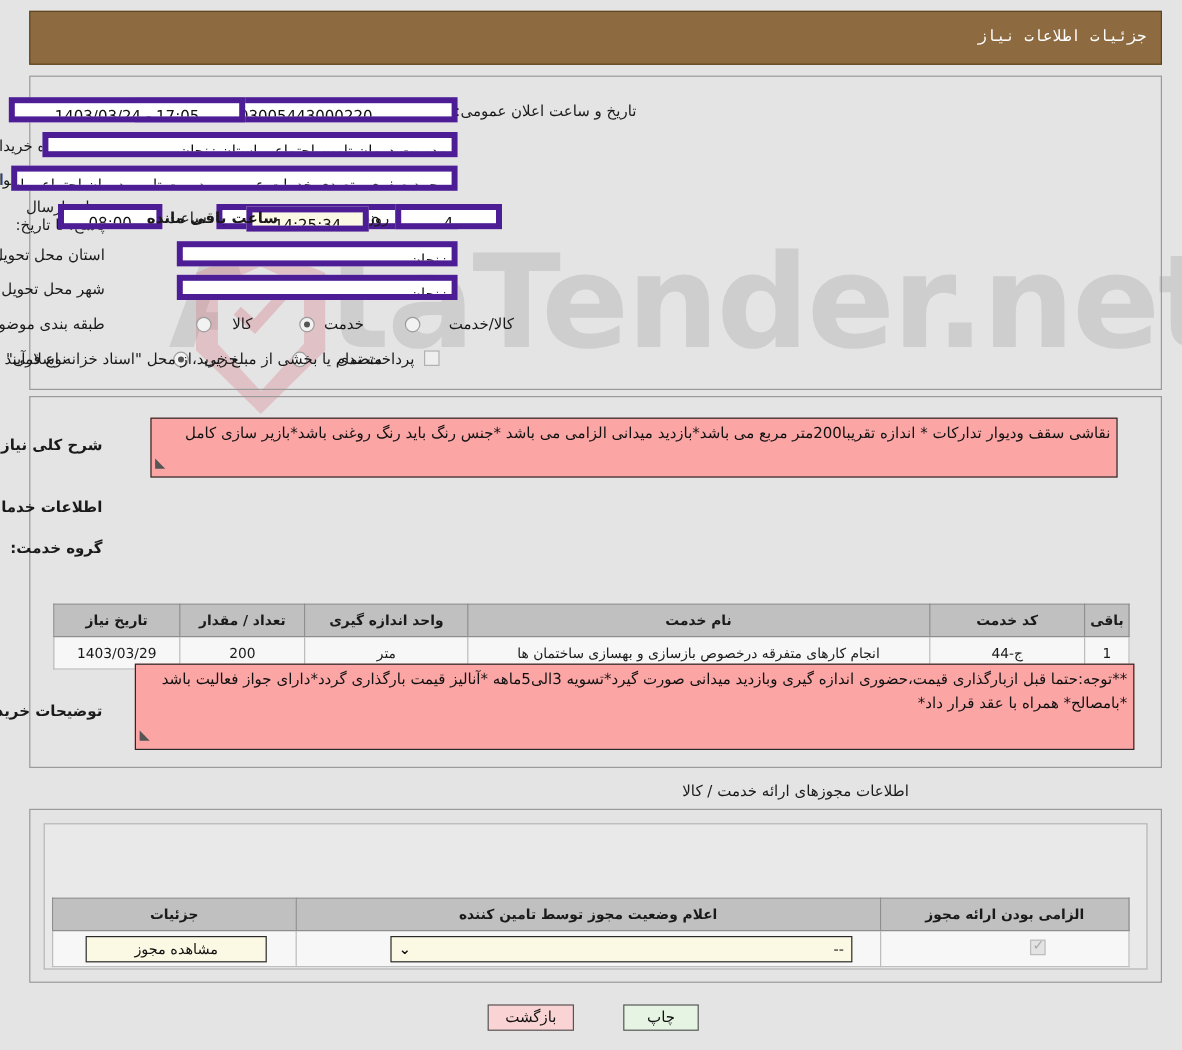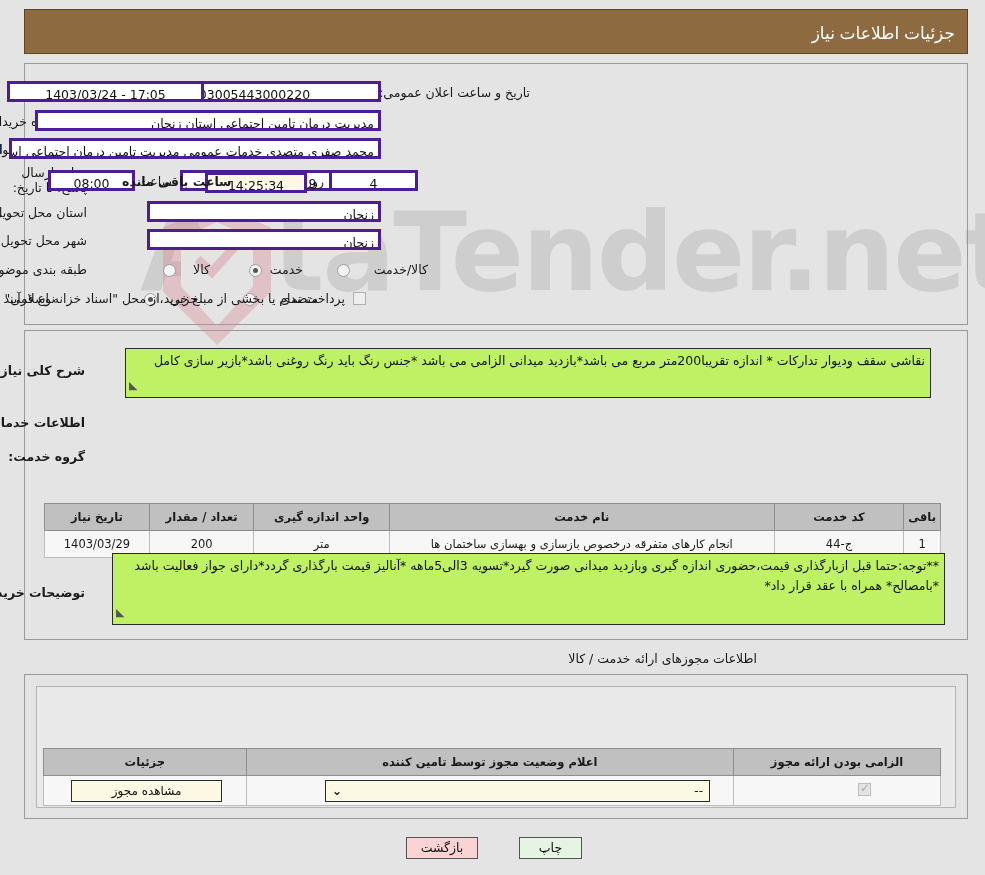--- a/index.html
+++ b/index.html
@@ -65,22 +65,22 @@
     left: 24px; top: 9px;
     width: 944px; height: 45px;
     background: #8d6a3f;
     border: 1px solid #5c451f;
     z-index: 3;
   }
   .header-title {
     position: absolute;
     right: 12px; top: 13px;
     color: #ffffff;
-    font-size: 17px;
-    font-family: Liberation Sans, sans-serif;
+    font-size: 13px;
+    font-family: Liberation Mono, monospace;
   }
 
   
   .panel {
     position: absolute;
     background: transparent;
     border: 1px solid #9a9a9a;
     z-index: 2;
   }
   .panel-top    { left: 24px; top: 63px;  width: 944px; height: 262px; }
@@ -96,21 +96,21 @@
     z-index: 4;
     font-family: "DejaVu Sans", "Liberation Sans", sans-serif;
   }
   .lbl.b { font-weight: bold; }
   .lbl.blue { color: #1d3fa0; }
 
   
   .fld {
     position: absolute;
     background: #ffffff;
-    border: 3px solid #4c1d95;
+    border: 5px solid #4c1d95;
     font-size: 12.5px;
     color: #111;
     padding: 1px 4px 0 4px;
     line-height: 19px;
     height: 21px;
     white-space: nowrap;
     overflow: hidden;
     z-index: 4;
     font-family: "DejaVu Sans", "Liberation Sans", sans-serif;
     text-align: center;
@@ -139,21 +139,21 @@
     position: absolute;
     width: 13px; height: 13px;
     border: 1px solid #b0b0b0;
     background: #eeeeee;
     z-index: 4;
   }
 
   
   .ta {
     position: absolute;
-    background: #bef264;
+    background: #fca5a5;
     border: 1px solid #2a2a2a;
     font-size: 12.5px;
     line-height: 20px;
     color: #111;
     padding: 2px 5px;
     text-align: right;
     overflow: hidden;
     z-index: 4;
     font-family: "DejaVu Sans", "Liberation Sans", sans-serif;
   }

